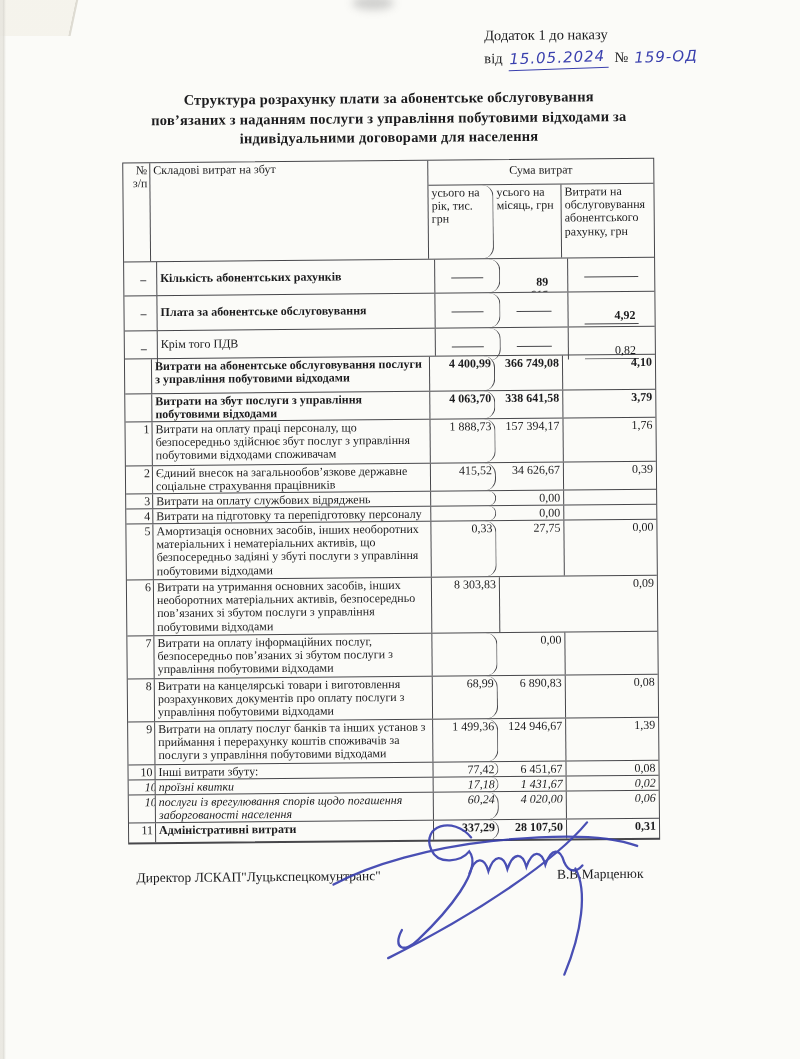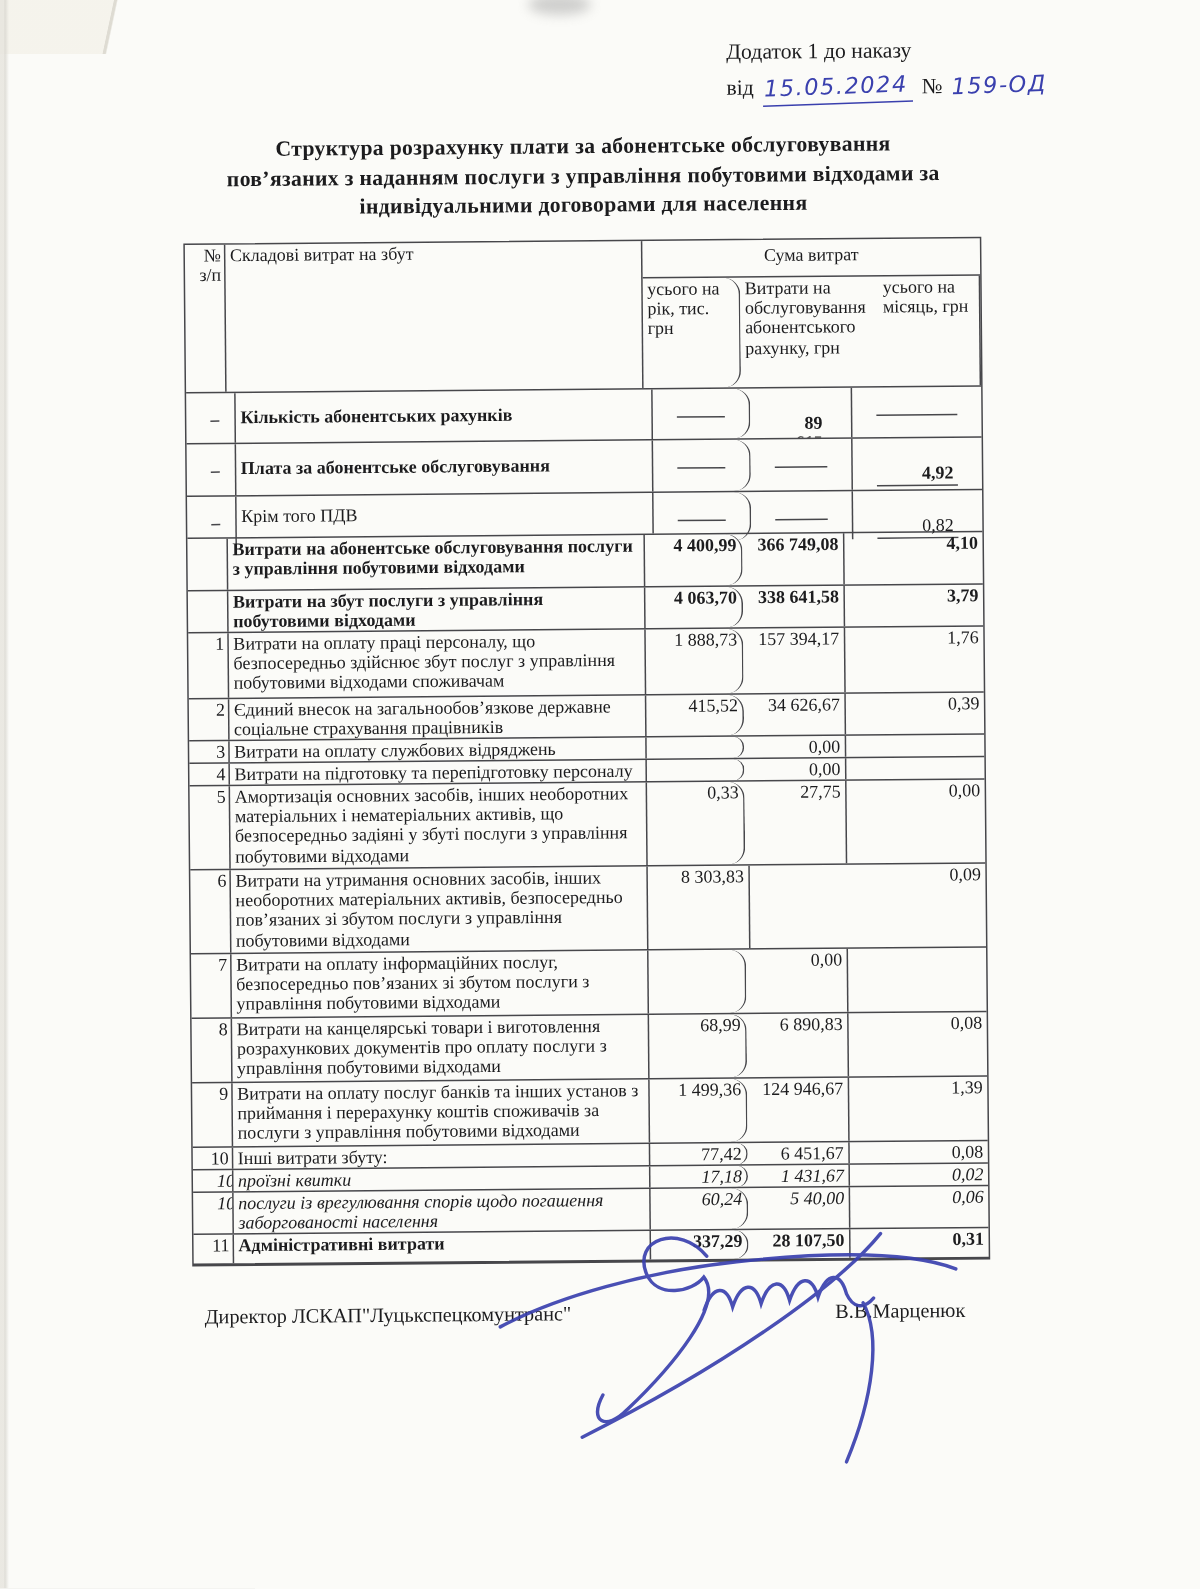--- a/index.html
+++ b/index.html
@@ -106,22 +106,22 @@
     </div>
 
     <div class="table">
       <div class="thead">
         <div class="cell c-num">№ з/п</div>
         <div class="cell c-label">Складові витрат на збут</div>
         <div class="hgroup">
           <div class="hsum">Сума витрат</div>
           <div class="hsub">
             <div class="cell c-year">усього на рік, тис. грн</div>
+            <div class="cell c-month">усього на місяць, грн</div>
             <div class="cell c-acc">Витрати на обслуговування абонентського рахунку, грн</div>
-            <div class="cell c-month">усього на місяць, грн</div>
           </div>
         </div>
       </div>
       <div id="tbody">
           <div class="trow bold splitrow" style="height: 34px;">
             <div class="cell c-num splitcell">
               <div class="subtop"></div>
               <div class="subbot"></div>
             </div>
             <div class="cell c-label">Кількість абонентських рахунків</div>
@@ -263,21 +263,21 @@
             <div class="cell c-num">10.1.</div>
             <div class="cell c-label">проїзні квитки</div>
             <div class="cell c-year val">17,18</div>
             <div class="cell c-month val">1 431,67</div>
             <div class="cell c-acc val">0,02</div>
           </div>
           <div class="trow italic" style="height: 28px;">
             <div class="cell c-num">10.2</div>
             <div class="cell c-label">послуги із врегулювання спорів щодо погашення заборгованості населення</div>
             <div class="cell c-year val">60,24</div>
-            <div class="cell c-month val">5 40,00</div>
+            <div class="cell c-month val">4 020,00</div>
             <div class="cell c-acc val">0,06</div>
           </div>
           <div class="trow bold" style="height: 19px;">
             <div class="cell c-num">11</div>
             <div class="cell c-label">Адміністративні витрати</div>
             <div class="cell c-year val">337,29</div>
             <div class="cell c-month val">28 107,50</div>
             <div class="cell c-acc val">0,31</div>
           </div>
         </div>

